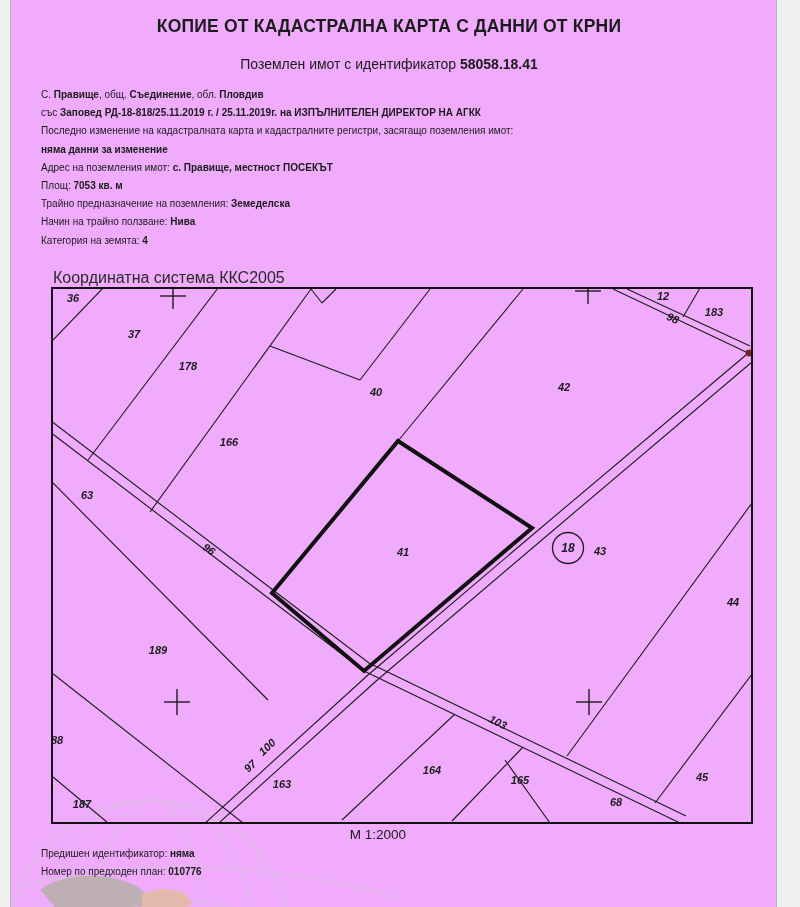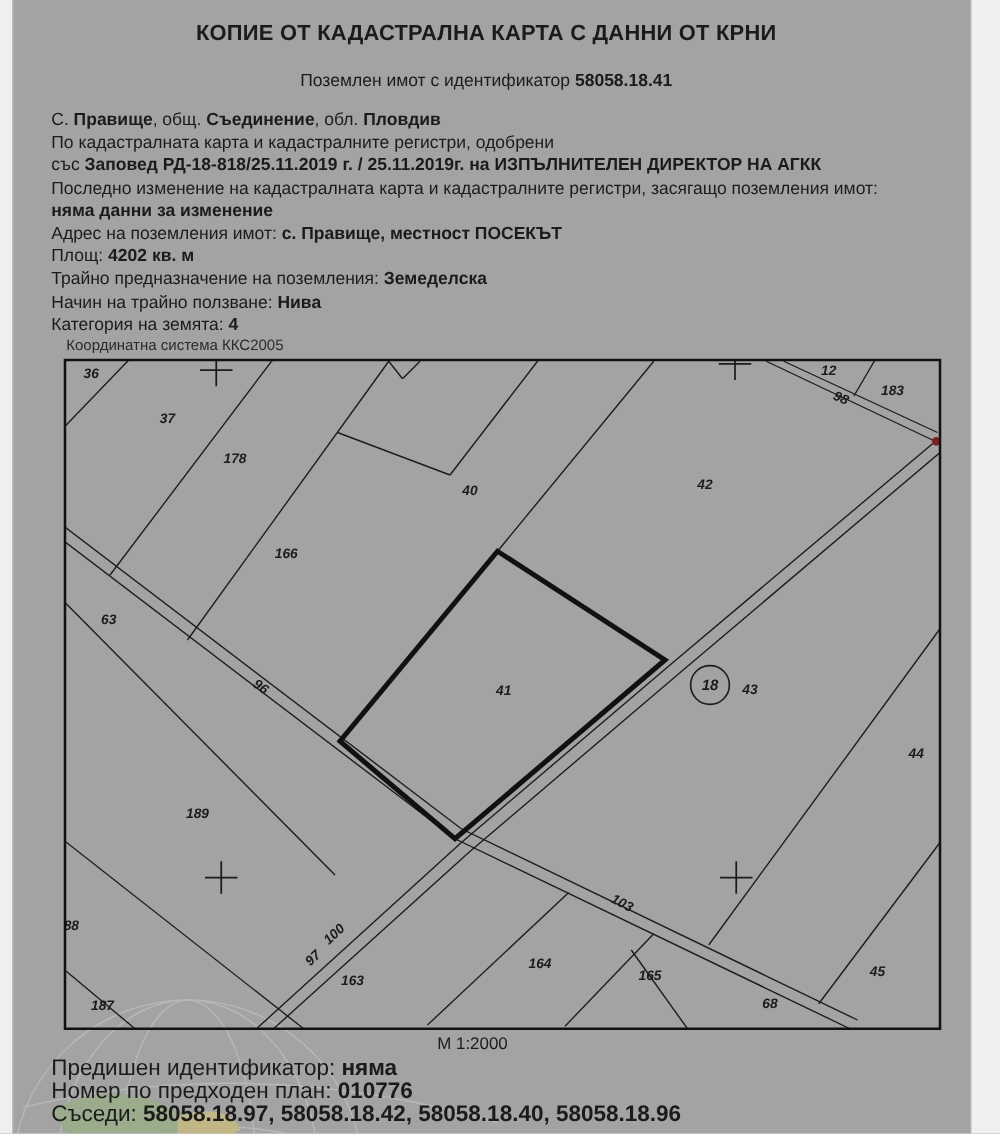--- a/index.html
+++ b/index.html
@@ -1,56 +1,55 @@
 <!DOCTYPE html>
 <html><head>
 <meta charset="utf-8">
 <style>
   html,body{margin:0;padding:0;background:#e9e9e9;}
-  .page{position:relative;width:800px;height:907px;background:#a3a3a3;overflow:hidden;
+  .page{position:relative;width:800px;height:907px;background:#f0abfc;overflow:hidden;
         font-family:"Liberation Sans",sans-serif;color:#1b1b1b;}
   .edge{position:absolute;top:0;bottom:0;width:1px;background:#b5b5b5;}
   .edge-strip{position:absolute;top:0;bottom:0;background:#efefef;}
   .title{position:absolute;top:16px;left:0;right:22px;text-align:center;
          font-size:17.5px;font-weight:700;letter-spacing:.2px;}
   .subtitle{position:absolute;top:56px;left:0;right:22px;text-align:center;font-size:14px;}
-  .infoblock{position:absolute;top:86px;left:41px;font-size:14px;line-height:18.2px;white-space:nowrap;}
+  .infoblock{position:absolute;top:86px;left:41px;font-size:10px;line-height:18.2px;white-space:nowrap;}
   .infoblock b,.subtitle b,.footerblock b{font-weight:700;}
-  .coordsys{position:absolute;top:269px;left:53px;font-size:12px;color:#2a2a2a;}
+  .coordsys{position:absolute;top:269px;left:53px;font-size:16px;color:#2a2a2a;}
   .mapsvg{position:absolute;left:0;top:0;width:800px;height:907px;z-index:2;}
   .plbl{font:italic 700 11px "Liberation Sans",sans-serif;fill:#1b1b1b;}
   .clbl{font:italic 700 12px "Liberation Sans",sans-serif;fill:#1b1b1b;}
   .scale{position:absolute;top:827px;left:178px;width:400px;text-align:center;
          font-size:13.5px;font-weight:400;z-index:3;}
-  .footerblock{position:absolute;top:845px;left:41px;font-size:18px;line-height:18.4px;z-index:3;white-space:nowrap;}
+  .footerblock{position:absolute;top:845px;left:41px;font-size:10px;line-height:18.4px;z-index:3;white-space:nowrap;}
   .wm{position:absolute;left:0;top:790px;width:430px;height:117px;z-index:1;opacity:.55;}
 </style>
 </head>
 <body>
 
 <div class="page">
 
   <div class="edge-strip" style="left:0;width:10px;"></div>
   <div class="edge-strip" style="right:0;width:23px;"></div>
   <div class="edge" style="left:10px;"></div>
   <div class="edge" style="right:23px;"></div>
 
   <div class="title">КОПИЕ ОТ КАДАСТРАЛНА КАРТА С ДАННИ ОТ КРНИ</div>
   <div class="subtitle" id="subtitle">
       <div><span>Поземлен имот с  идентификатор  </span><b>58058.18.41</b></div>
     </div>
 
   <div class="infoblock" id="info-block">
       <div><span>С. </span><b>Правище</b><span>, общ. </span><b>Съединение</b><span>, обл. </span><b>Пловдив</b></div>
-      <div><span>По кадастралната карта и кадастралните регистри, одобрени</span></div>
       <div><span>със </span><b>Заповед РД-18-818/25.11.2019 г. / 25.11.2019г. на ИЗПЪЛНИТЕЛЕН ДИРЕКТОР НА АГКК</b></div>
       <div><span>Последно изменение на кадастралната карта и кадастралните регистри, засягащо поземления имот:</span></div>
       <div><b>няма данни за изменение</b></div>
       <div><span>Адрес на поземления имот: </span><b>с. Правище, местност ПОСЕКЪТ</b></div>
-      <div><span>Площ: </span><b>4202 кв. м</b></div>
+      <div><span>Площ: </span><b>7053 кв. м</b></div>
       <div><span>Трайно предназначение на поземления: </span><b>Земеделска</b></div>
       <div><span>Начин на трайно ползване: </span><b>Нива</b></div>
       <div><span>Категория на земята: </span><b>4</b></div>
     </div>
 
   <div class="coordsys">Координатна система ККС2005</div>
 
   <svg class="wm" id="wm-svg" viewBox="0 0 430 117">
       <circle cx="150" cy="150" r="140" fill="none" stroke="#c3ccc3" stroke-width="1.2"></circle>
       <ellipse cx="150" cy="150" rx="55" ry="140" fill="none" stroke="#c3ccc3" stroke-width="1.2"></ellipse>
@@ -130,16 +129,15 @@
         <text x="403" y="556" text-anchor="middle" class="plbl">41</text>
       </g>
       <rect x="52" y="288" width="700" height="535" fill="none" stroke="#111" stroke-width="2"></rect>
     </svg>
 
   <div class="scale">М 1:2000</div>
 
   <div class="footerblock" id="footer-block">
       <div><span>Предишен идентификатор: </span><b>няма</b></div>
       <div><span>Номер по предходен план: </span><b>010776</b></div>
-      <div><span>Съседи: </span><b>58058.18.97, 58058.18.42, 58058.18.40, 58058.18.96</b></div>
     </div>
 
 </div>
 
 </body></html>

